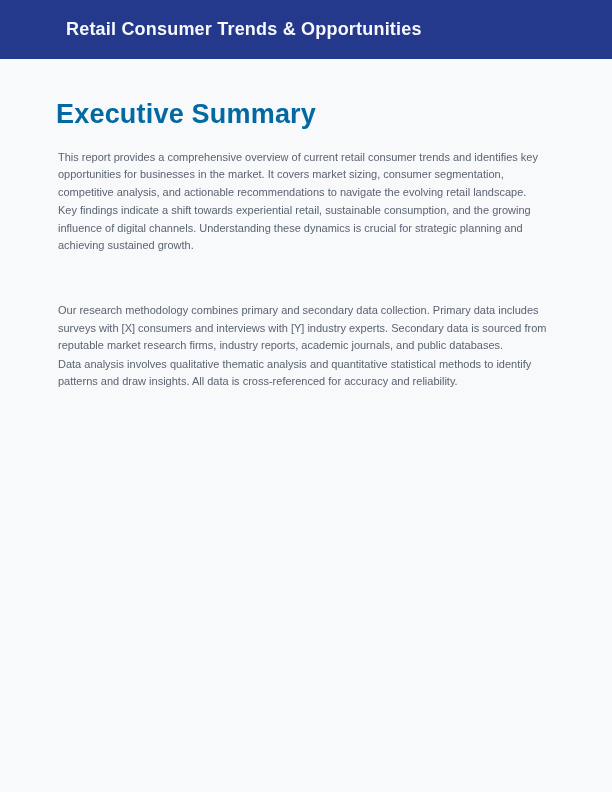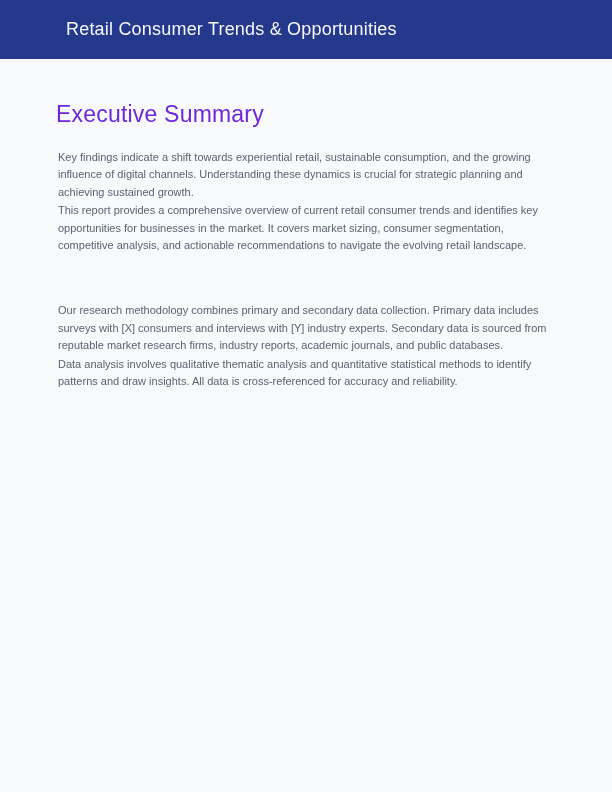--- a/index.html
+++ b/index.html
@@ -20,33 +20,33 @@
   .header {
     height: 59px;
     background: #24398c;
     display: flex;
     align-items: center;
     padding: 0 40px 0 66px;
   }
   .header-title {
     color: #f7f8fb;
     font-size: 18px;
-    font-weight: 400;
+    font-weight: 700;
     letter-spacing: 0.2px;
     white-space: nowrap;
   }
   .content {
     padding: 40px 57px 0 56px;
   }
   .section h2 {
     margin: 0 0 19px 0;
-    font-size: 23px;
+    font-size: 27px;
     line-height: 31px;
-    font-weight: 400;
-    color: #6d28d9;
+    font-weight: 700;
+    color: #0369a1;
     letter-spacing: 0.2px;
   }
   .section p {
     margin: 0 0 1px 0;
     padding-left: 2px;
     font-size: 11px;
     line-height: 17.4px;
     color: #5a6372;
   }
   .section + .section {
@@ -59,22 +59,22 @@
 <div class="page">
 
   <header class="header">
     <span class="header-title">Retail Consumer Trends &amp; Opportunities</span>
   </header>
 
   <main class="content">
 
     <section class="section">
       <h2>Executive Summary</h2>
+      <p>This report provides a comprehensive overview of current retail consumer trends and identifies key opportunities for businesses in the market. It covers market sizing, consumer segmentation, competitive analysis, and actionable recommendations to navigate the evolving retail landscape.</p>
       <p>Key findings indicate a shift towards experiential retail, sustainable consumption, and the growing influence of digital channels. Understanding these dynamics is crucial for strategic planning and achieving sustained growth.</p>
-      <p>This report provides a comprehensive overview of current retail consumer trends and identifies key opportunities for businesses in the market. It covers market sizing, consumer segmentation, competitive analysis, and actionable recommendations to navigate the evolving retail landscape.</p>
     </section>
 
     <section class="section">
       <p>Our research methodology combines primary and secondary data collection. Primary data includes surveys with [X] consumers and interviews with [Y] industry experts. Secondary data is sourced from reputable market research firms, industry reports, academic journals, and public databases.</p>
       <p>Data analysis involves qualitative thematic analysis and quantitative statistical methods to identify patterns and draw insights. All data is cross-referenced for accuracy and reliability.</p>
     </section>
 
   </main>
 
 </div>

